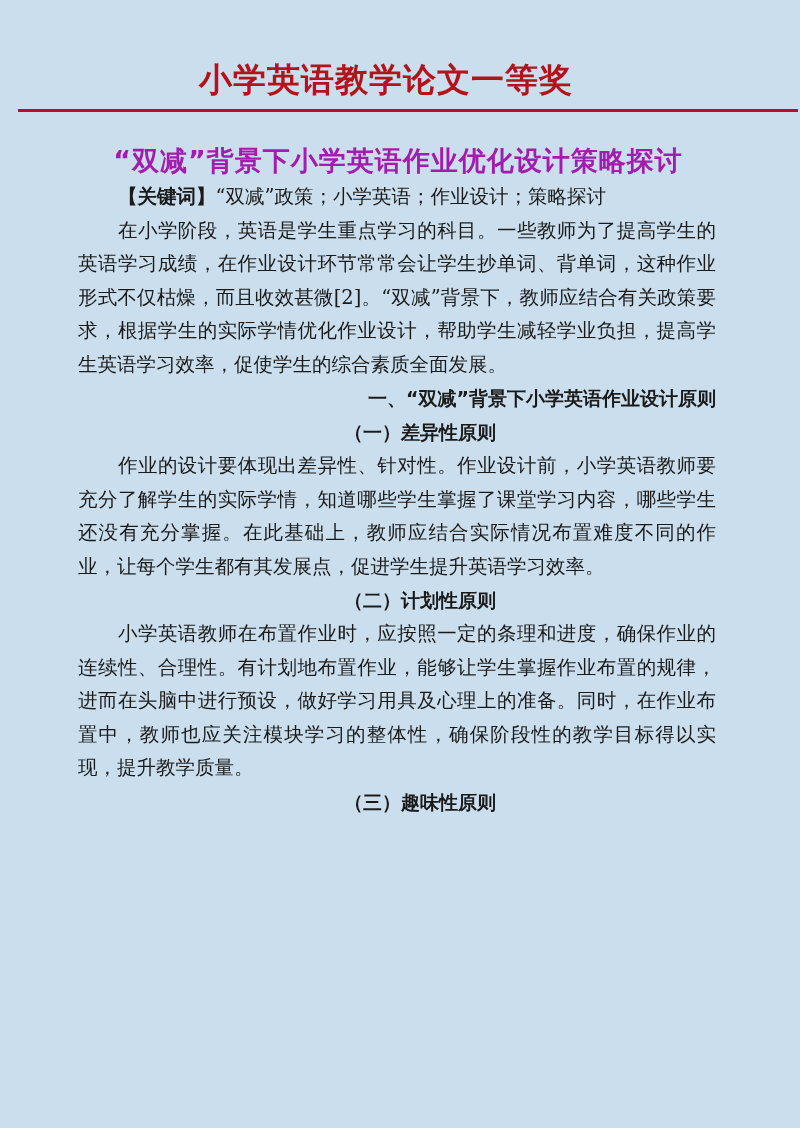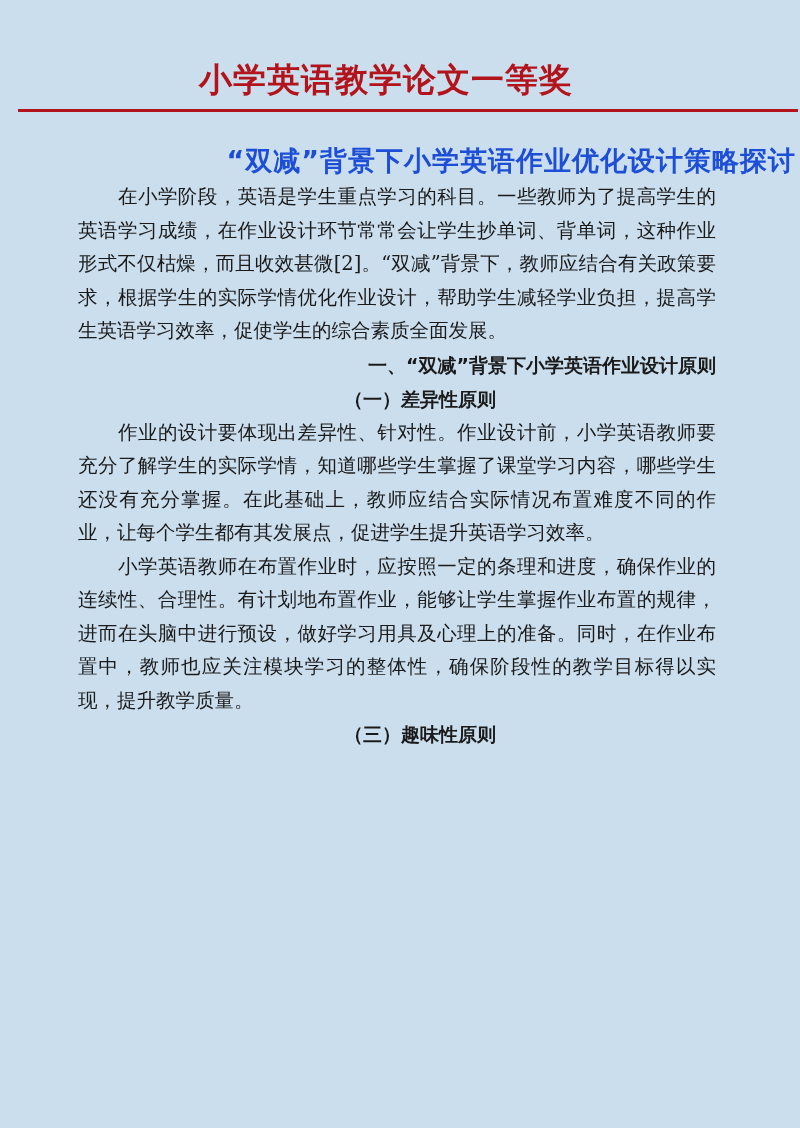--- a/index.html
+++ b/index.html
@@ -19,24 +19,24 @@
     letter-spacing: 1px;
     line-height: 44px;
   }
   .banner-rule {
     position: absolute; left: 18px; top: 109px;
     width: 780px; height: 3px;
     background: #b3141c;
   }
   .article-title {
     position: absolute; left: 0; width: 796px; top: 141px;
-    text-align: right;
+    text-align: center;
     font-family: "DejaVu Sans", sans-serif;
     font-size: 27px; font-weight: bold;
-    color: #1d4ed8;
+    color: #a21caf;
     line-height: 40px;
     letter-spacing: 1px;
   }
   .body {
     position: absolute; left: 78px; top: 180px; width: 638px;
   }
   .p {
     font-size: 19.5px;
     line-height: 33.5px;
     text-align: justify;
@@ -58,24 +58,26 @@
 </head>
 <body>
 
 <div class="banner-title">小学英语教学论文一等奖</div>
 <div class="banner-rule"></div>
 
 <div class="article-title">“双减”背景下小学英语作业优化设计策略探讨</div>
 
 <div class="body">
 
+  <p class="p indent"><span class="lbl">【关键词】</span><span>“双减”政策；小学英语；作业设计；策略探讨</span></p>
 
   <p class="p indent">在小学阶段，英语是学生重点学习的科目。一些教师为了提高学生的英语学习成绩，在作业设计环节常常会让学生抄单词、背单词，这种作业形式不仅枯燥，而且收效甚微[2]。“双减”背景下，教师应结合有关政策要求，根据学生的实际学情优化作业设计，帮助学生减轻学业负担，提高学生英语学习效率，促使学生的综合素质全面发展。</p>
 
   <div class="h1">一、“双减”背景下小学英语作业设计原则</div>
 
   <div class="h2">（一）差异性原则</div>
   <p class="p indent">作业的设计要体现出差异性、针对性。作业设计前，小学英语教师要充分了解学生的实际学情，知道哪些学生掌握了课堂学习内容，哪些学生还没有充分掌握。在此基础上，教师应结合实际情况布置难度不同的作业，让每个学生都有其发展点，促进学生提升英语学习效率。</p>
 
+  <div class="h2">（二）计划性原则</div>
   <p class="p indent">小学英语教师在布置作业时，应按照一定的条理和进度，确保作业的连续性、合理性。有计划地布置作业，能够让学生掌握作业布置的规律，进而在头脑中进行预设，做好学习用具及心理上的准备。同时，在作业布置中，教师也应关注模块学习的整体性，确保阶段性的教学目标得以实现，提升教学质量。</p>
 
   <div class="h2">（三）趣味性原则</div>
 </div>
 
 </body></html>

